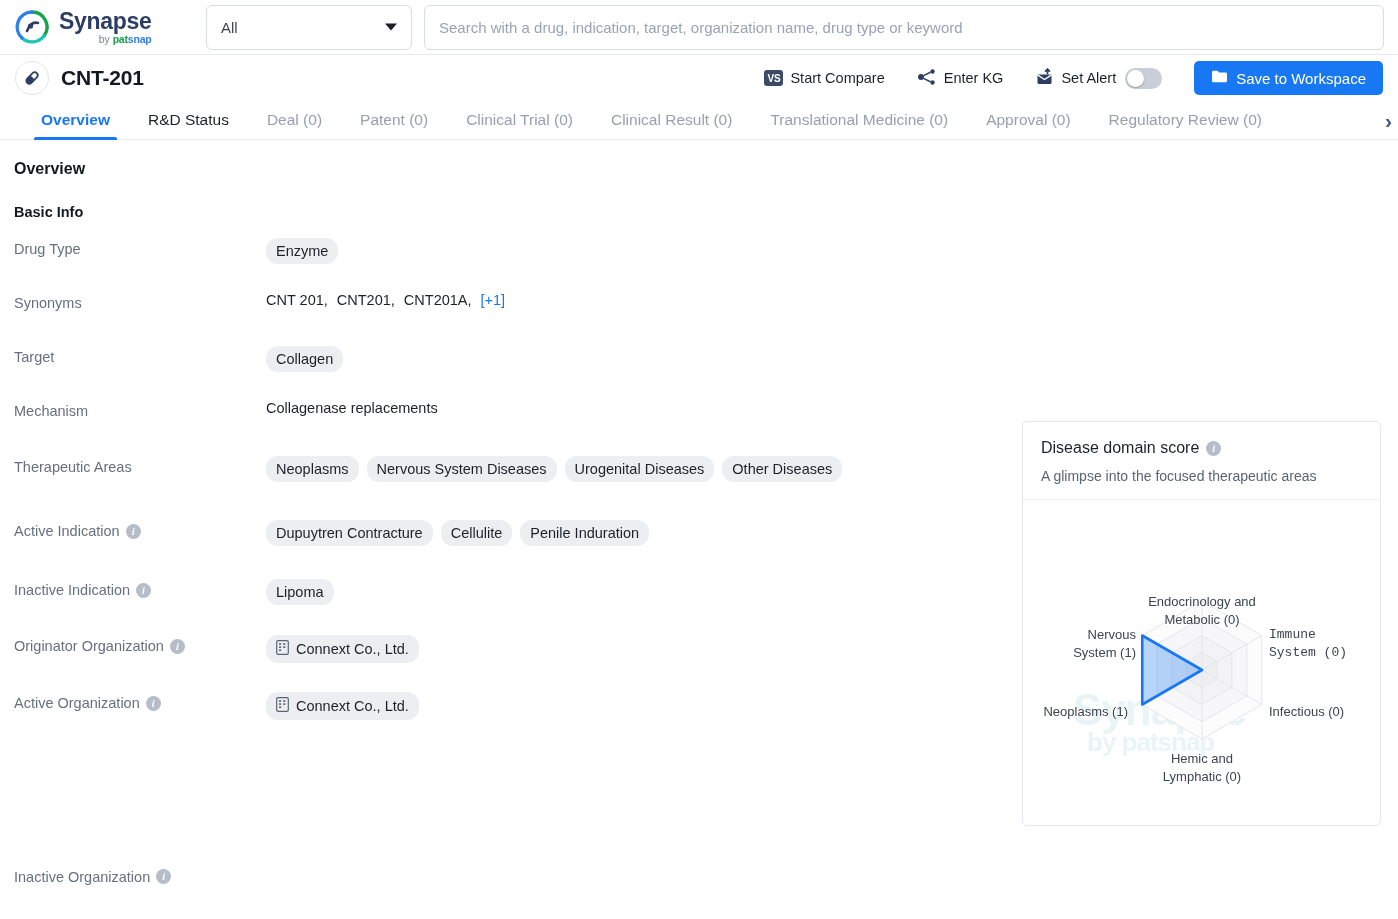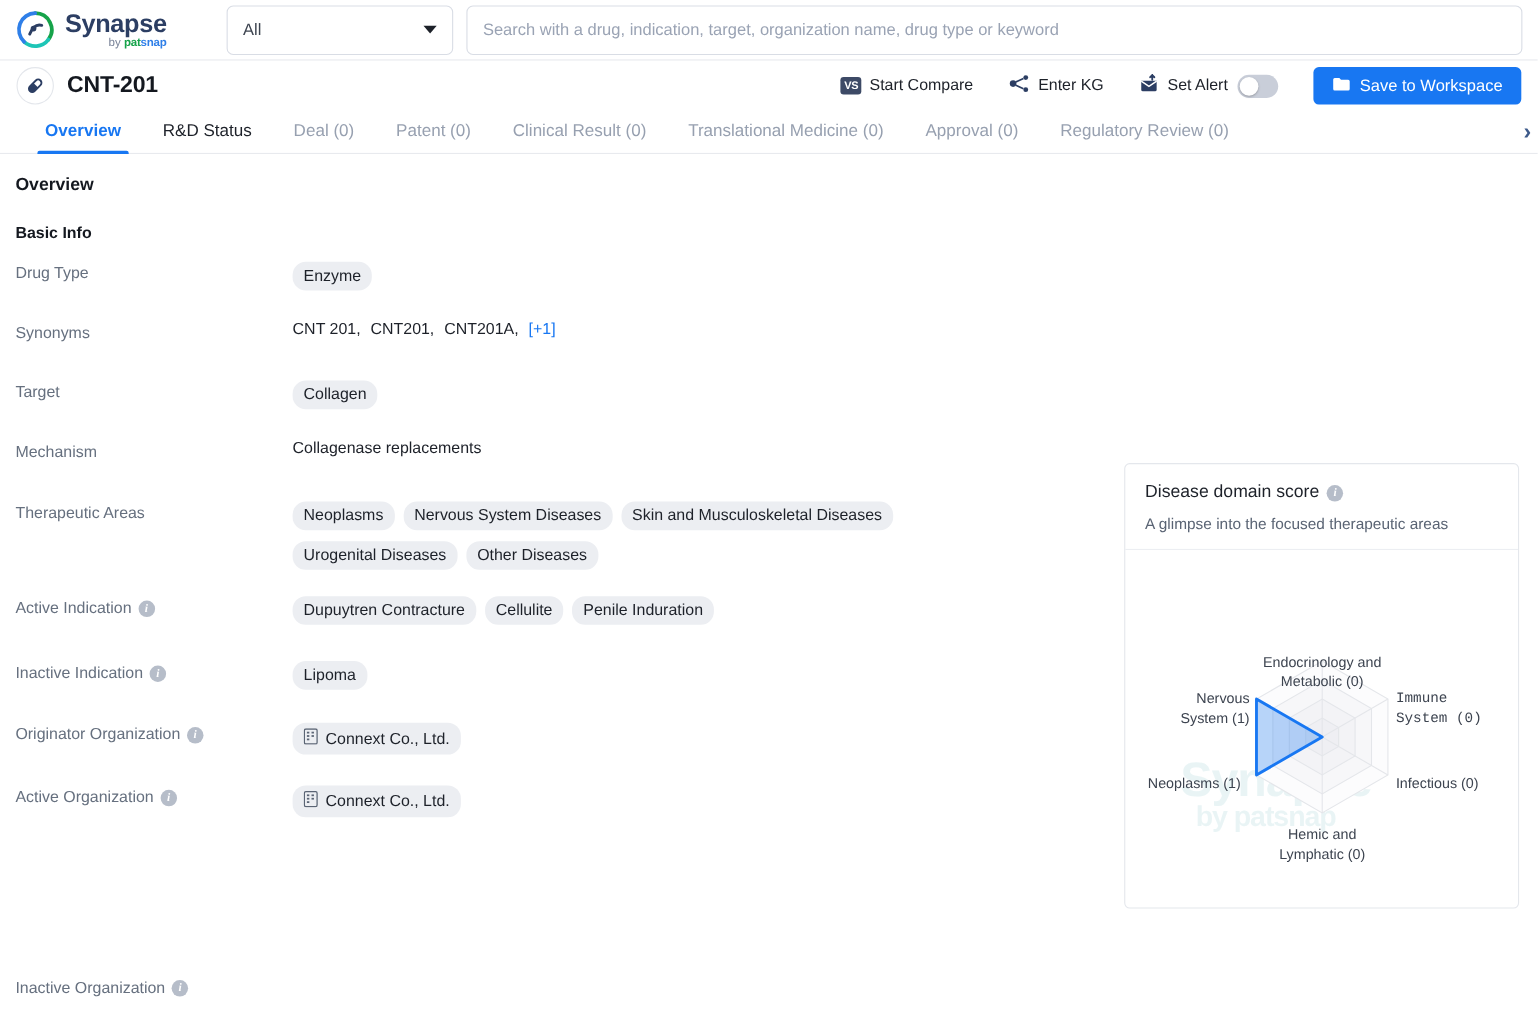--- a/index.html
+++ b/index.html
@@ -297,20 +297,21 @@
     </div>
   </div>
 </div>
 
 <div class="tabs-wrap">
   <div class="tabs">
     <div class="tab active">Overview</div>
     <div class="tab named">R&amp;D Status</div>
     <div class="tab">Deal (0)</div>
     <div class="tab">Patent (0)</div>
+    <div class="tab">Clinical Trial (0)</div>
     <div class="tab">Clinical Result (0)</div>
     <div class="tab">Translational Medicine (0)</div>
     <div class="tab">Approval (0)</div>
     <div class="tab">Regulatory Review (0)</div>
   </div>
   <div class="tabs-next">›</div>
 </div>
 
 <div class="content">
 
@@ -350,21 +351,20 @@
       <div class="info-value">
         <span class="plain-text">Collagenase replacements</span>
       </div>
     </div>
 
     <div class="info-row" style="margin-top:16px;">
       <div class="info-label">Therapeutic Areas</div>
       <div class="info-value" style="max-width:600px; row-gap:10px;align-items:flex-end;">
         <span class="chip">Neoplasms</span>
         <span class="chip">Nervous System Diseases</span>
-        <span class="chip">Skin and Musculoskeletal Diseases</span>
         <span class="chip">Urogenital Diseases</span>
         <span class="chip">Other Diseases</span>
       </div>
     </div>
 
     <div class="info-row" style="margin-top:24px;">
       <div class="info-label">
         <span>Active Indication</span>
         <span class="i-icon">i</span>
       </div>

